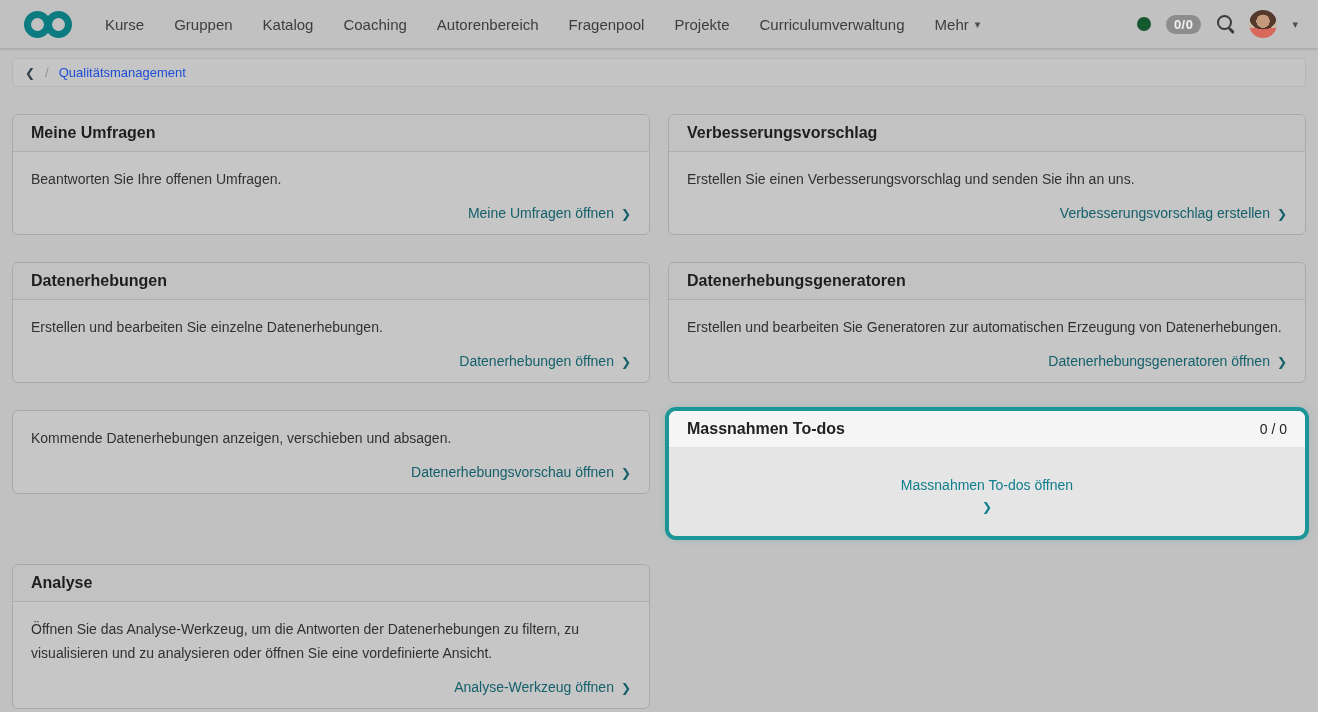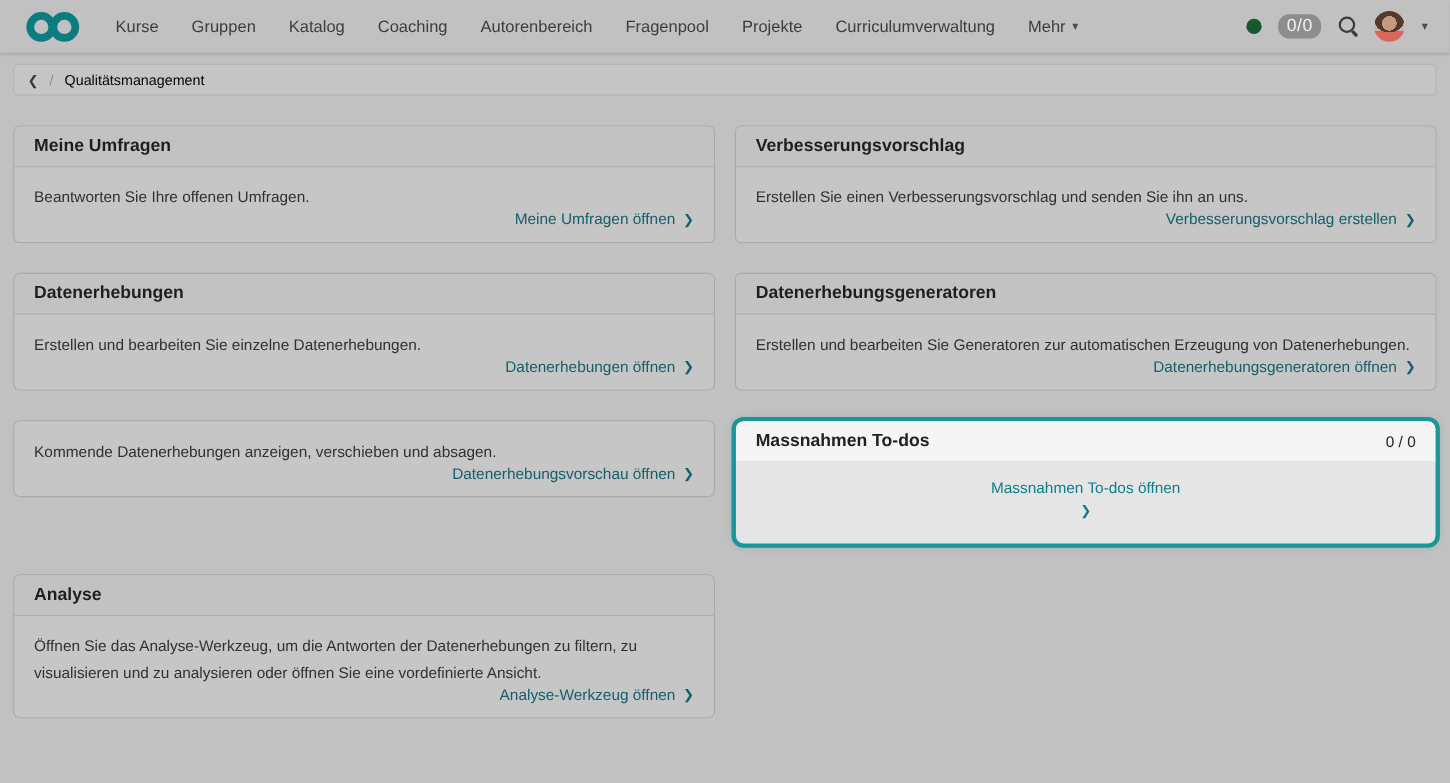--- a/index.html
+++ b/index.html
@@ -33,21 +33,21 @@
   .logo .loop + .loop{margin-left:-6px;}
   .nav-items{display:flex;align-items:flex-start;}
   .nav-item{
     padding:0 15px;font-size:15px;color:#3d3d3d;cursor:pointer;white-space:nowrap;
   }
   .nav-more{display:flex;align-items:center;gap:6px;padding:0 15px;font-size:15px;color:#3d3d3d;cursor:pointer;}
   .caret{font-size:11px;color:#4f4f4f;line-height:1;}
   .nav-right{margin-left:auto;display:flex;align-items:center;gap:15px;}
   .status-dot{width:14px;height:14px;border-radius:50%;background:var(--status-green);}
   .badge{
-    background:var(--badge-bg);color:#f2f2f2;font-size:16px;font-weight:normal;
+    background:var(--badge-bg);color:#f2f2f2;font-size:13px;font-weight:bold;
     padding:3px 8px;border-radius:10px;line-height:1;cursor:pointer;letter-spacing:0.5px;
   }
   .search-icon{width:18px;height:18px;position:relative;cursor:pointer;}
   .search-icon::before{
     content:"";position:absolute;width:11px;height:11px;border:2px solid #3b3b3b;border-radius:50%;top:0;left:1px;
   }
   .search-icon::after{
     content:"";position:absolute;width:7px;height:2.6px;background:#3b3b3b;border-radius:2px;
     transform:rotate(45deg);right:-1px;bottom:1px;
   }
@@ -62,21 +62,21 @@
   .avatar-caret{cursor:pointer;}
 
   
   .breadcrumb{
     margin:10px 12px 0 12px;height:29px;
     background:#c5c5c5;border:1px solid #b5b5b5;border-radius:4px;
     display:flex;align-items:center;padding:0 12px;gap:10px;
   }
   .back-chevron{font-size:12px;color:#2f3e46;cursor:pointer;line-height:1;}
   .crumb-sep{font-size:13px;color:#8f8f8f;}
-  .crumb-current{font-size:13px;color:#000000;font-weight:500;cursor:pointer;}
+  .crumb-current{font-size:13px;color:#1d4ed8;font-weight:500;cursor:pointer;}
 
   
   .cards{
     display:grid;grid-template-columns:1fr 1fr;
     column-gap:18px;row-gap:27px;
     padding:0 12px;margin-top:27px;
     align-items:start;
   }
   .card{
     background:#c6c6c6;border:1px solid #a9a9a9;border-radius:6px;overflow:hidden;
@@ -84,21 +84,21 @@
   .card-header{
     background:#c2c2c2;border-bottom:1px solid #aeaeae;
     padding:9px 18px;display:flex;align-items:center;justify-content:space-between;
   }
   .card-title{font-size:16px;font-weight:bold;color:#1e1e1e;}
   .card-counter{font-size:14px;color:#212121;}
   .card-body{padding:15px 18px 13px 18px;}
   .card-text{font-size:14px;line-height:24px;color:#313131;}
   .card-link{
     display:flex;justify-content:flex-end;align-items:center;gap:7px;
-    margin-top:0;font-size:14px;color:var(--link-teal-dim);
+    margin-top:14px;font-size:14px;color:var(--link-teal-dim);
     cursor:pointer;text-decoration:none;font-weight:500;
   }
   .chevron-right-icon{font-size:12px;line-height:1;transform:translateY(0.5px);}
 
   
   .card.highlighted{
     background:#e5e5e5;border:1px solid var(--highlight-ring);
     box-shadow:0 0 0 3px var(--highlight-ring), 0 0 8px rgba(27,149,152,0.45);
     border-radius:8px;
   }

